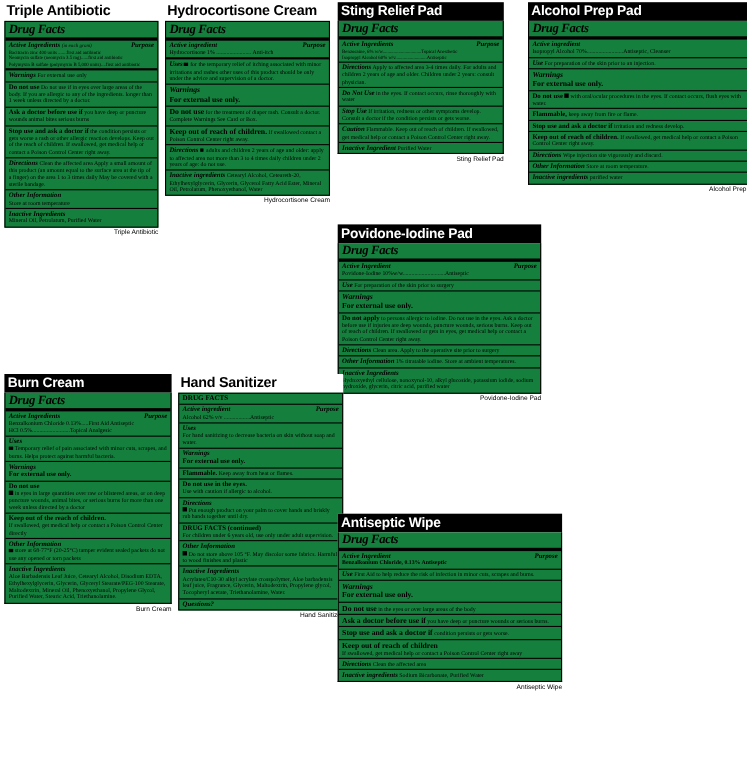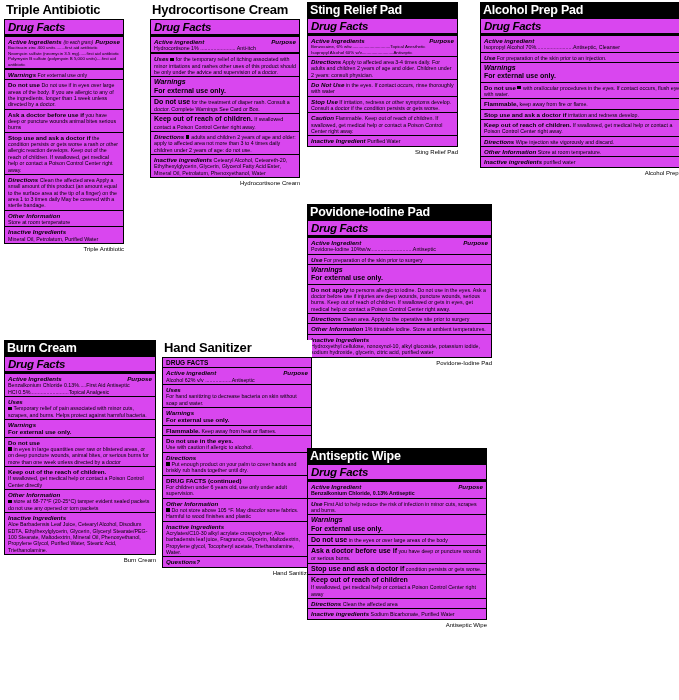--- a/index.html
+++ b/index.html
@@ -23,21 +23,22 @@
   .panel-title {
     font-size: 13px;
     font-weight: bold;
     padding: 1px 2px 2px 2px;
     line-height: 1.05;
     letter-spacing: -0.2px;
   }
   .label-box {
     border: 1.2px solid #000;
     padding: 0;
-    background: #d946ef;
+    background: #15803d;
+    font-family: Liberation Serif, serif;
   }
   .dfhead {
     font-size: 11.5px;
     font-weight: bold;
     font-style: italic;
     padding: 1px 3px 1px 3px;
     border-bottom: 3px solid #000;
     letter-spacing: -0.3px;
   }
   .sec {
@@ -76,21 +77,21 @@
     padding: 1px 3px 2px 3px;
     letter-spacing: -0.2px;
   }
   .sq { display:inline-block; width:3.5px; height:3.5px; background:#000; vertical-align: middle; margin: 0 2px 1px 0;}
 </style>
 </head>
 <body>
 
 <div id="sheet">
 
-  <div class="panel" style="left:4px; top:2px; width:120px;">
+  <div class="panel" style="left:4px; top:2px; width:140px;">
     <div class="panel-title">Triple Antibiotic</div>
     <div class="label-box">
       <div class="dfhead">Drug Facts</div>
 
       <div class="sec thick">
         <div class="row">
           <span class="hd"><span>Active Ingredients</span> <span style="font-size:4.6px;font-weight:normal;">(in each gram)</span></span>
           <span class="hd">Purpose</span>
         </div>
         <div class="txt" style="font-size:4.4px;line-height:1.25;white-space:pre-line;">Bacitracin zinc 400 units .......first aid antibiotic
@@ -431,21 +432,21 @@
       </div>
 
       <div class="sec nob">
         <span class="hd">Questions?</span>
         <span class="txt"></span>
       </div>
     </div>
     <div class="caption">Hand Sanitizer</div>
   </div>
 
-  <div class="panel" style="left:307px; top:448px; width:180px;">
+  <div class="panel" style="left:307px; top:467px; width:204px;">
     <div class="blackbar">Antiseptic Wipe</div>
     <div class="label-box" style="border-top:none;">
       <div class="dfhead">Drug Facts</div>
 
       <div class="sec thin">
         <div class="row">
           <span class="hd">Active Ingredient</span>
           <span class="hd">Purpose</span>
         </div>
         <div class="txt b">Benzalkonium Chloride, 0.13%      Antiseptic</div>

